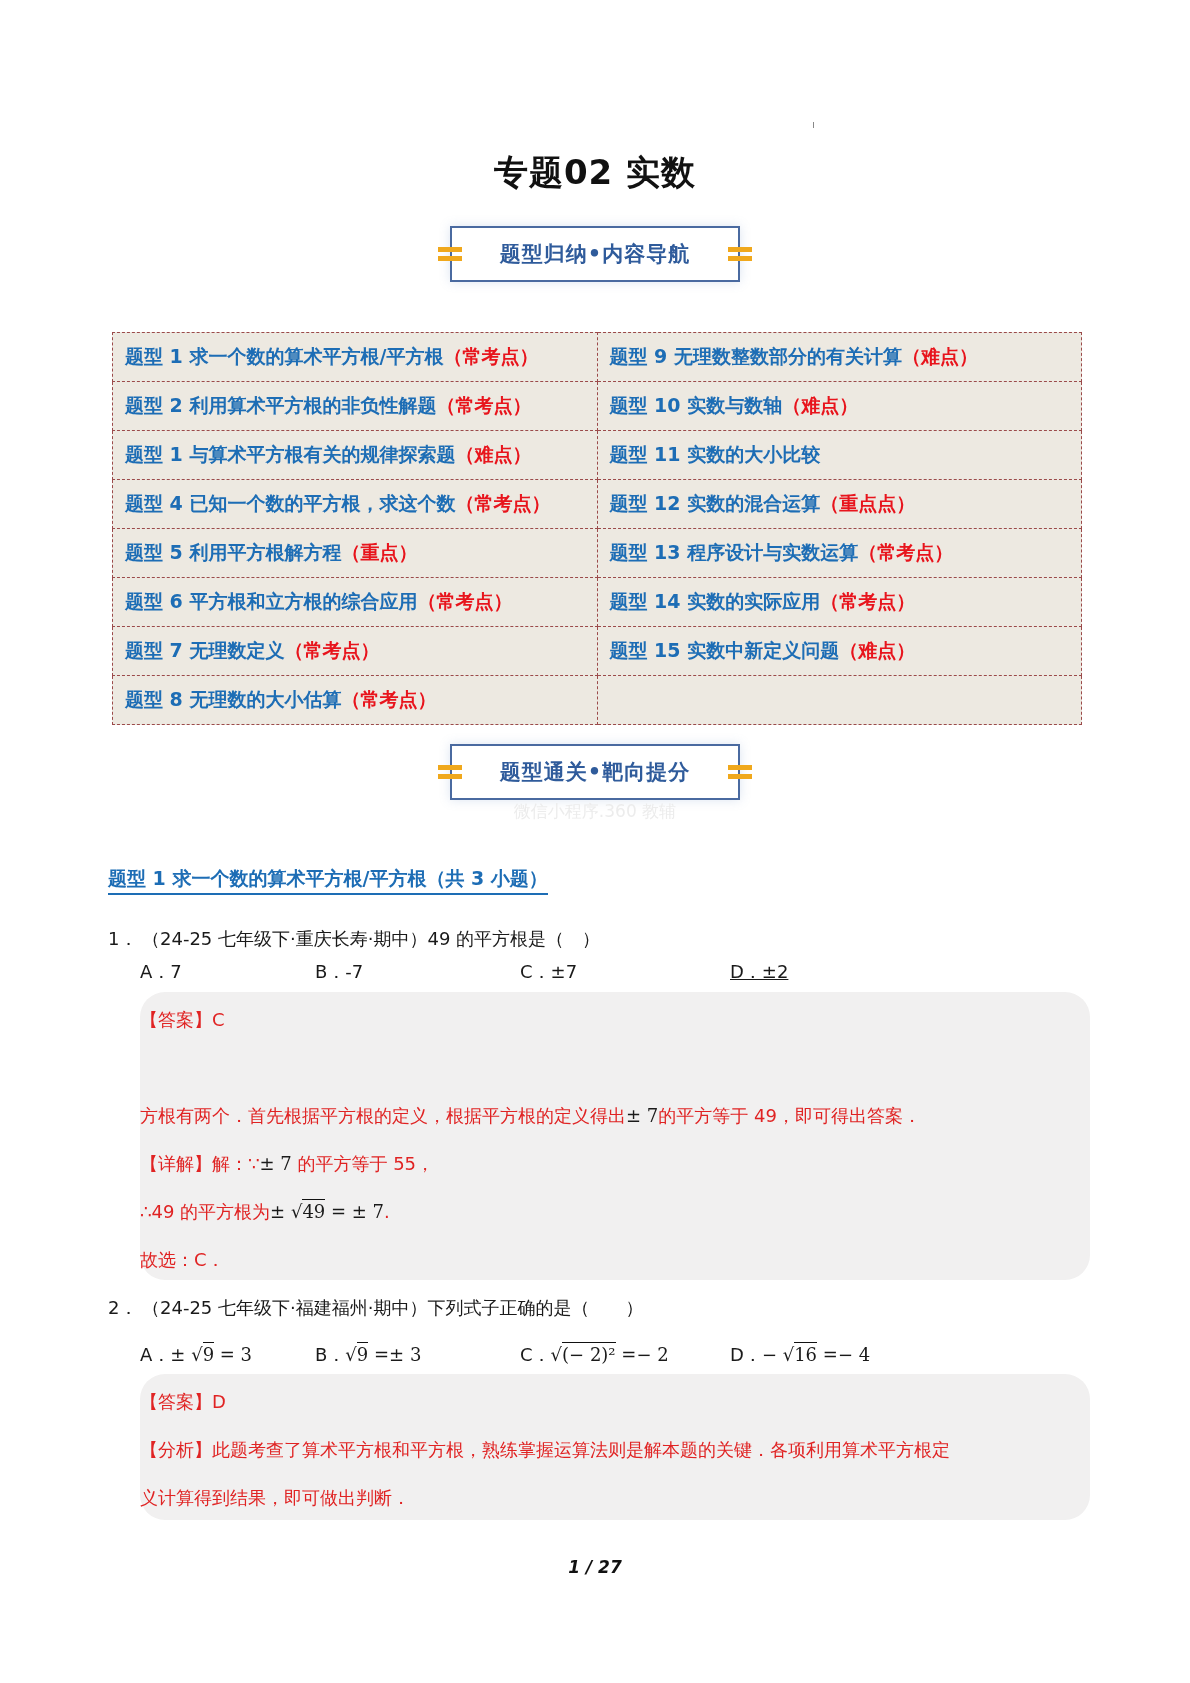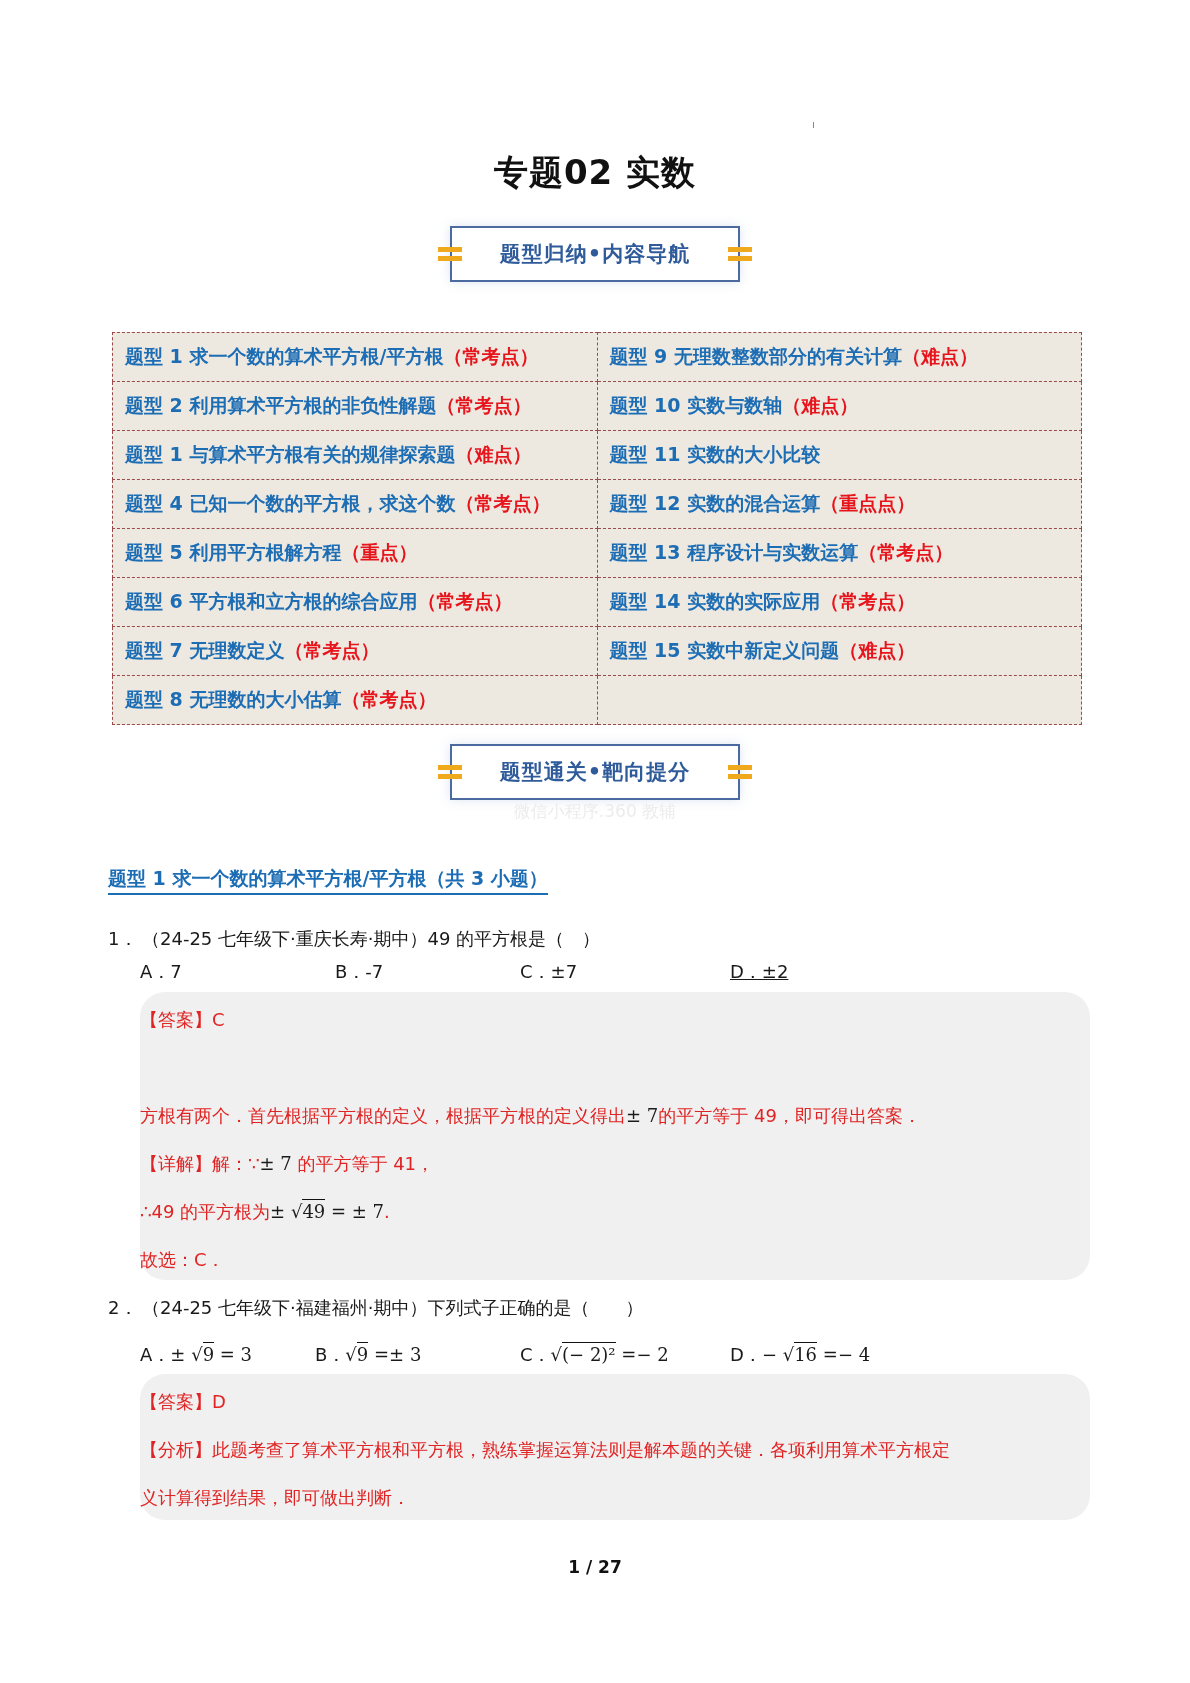--- a/index.html
+++ b/index.html
@@ -63,21 +63,21 @@
     .answer-box {
       position: absolute; left: 140px; width: 950px; background: #f1f0f0;
       padding: 0 6px;
       border-radius: 25px;
     }
     .ans-line { position: absolute; left: 0; font-size: 18px; color: #e02323; white-space: nowrap; }
     .math-black { color: #1a1a1a; font-family: "DejaVu Serif", "Liberation Serif", serif; }
 
     .page-footer {
       position: absolute; left: 0; right: 0; top: 1557px; text-align: center;
-      font-size: 17px; font-weight: bold; color: #111;
+      font-size: 17px; font-weight: bold; color: #111; font-style: italic;
     }
   </style>
 </head>
 <body>
 
 <div class="tick-mark"></div>
 
 <h1 class="page-title">专题02  实数</h1>
 
 <div class="banner banner-nav">
@@ -132,32 +132,32 @@
 <div class="watermark">微信小程序.360 教辅</div>
 
 <div class="section-heading">题型 1  求一个数的算术平方根/平方根（共 3 小题）</div>
 
 <div class="q-line" style="top: 927px;">
   <span class="q-num">1．</span><span>（24-25 七年级下·重庆长寿·期中）49 的平方根是（　）</span>
 </div>
 
 <div class="options" style="top: 960px;">
   <span class="opt" style="left:0;">A．7</span>
-  <span class="opt" style="left:175px;margin-left:20px;">B．-7</span>
+  <span class="opt" style="left:175px;">B．-7</span>
   <span class="opt" style="left:380px;">C．±7</span>
   <span class="opt" style="left:590px;text-decoration:underline;">D．±2</span>
 </div>
 
 <div class="answer-box" style="top: 992px; height: 288px;">
   <div class="ans-line" style="top: 16px;">【答案】C</div>
   <div class="ans-line" style="top: 112px;">
     <span>方根有两个．首先根据平方根的定义，根据平方根的定义得出</span><span class="math-black">± 7</span><span>的平方等于 49，即可得出答案．</span>
   </div>
   <div class="ans-line" style="top: 160px;">
-    <span>【详解】解：∵</span><span class="math-black">± 7</span><span> 的平方等于 41，</span>
+    <span>【详解】解：∵</span><span class="math-black">± 7</span><span> 的平方等于 55，</span>
   </div>
   <div class="ans-line" style="top: 208px;">
     <span>∴49 的平方根为</span><span class="math-black">± </span><span class="math-black">√</span><span class="math-black sqrt">49</span><span class="math-black"> = ± 7</span><span>.</span>
   </div>
   <div class="ans-line" style="top: 256px;">故选：C．</div>
 </div>
 
 <div class="q-line" style="top: 1296px;">
   <span class="q-num">2．</span><span>（24-25 七年级下·福建福州·期中）下列式子正确的是（　　）</span>
 </div>

